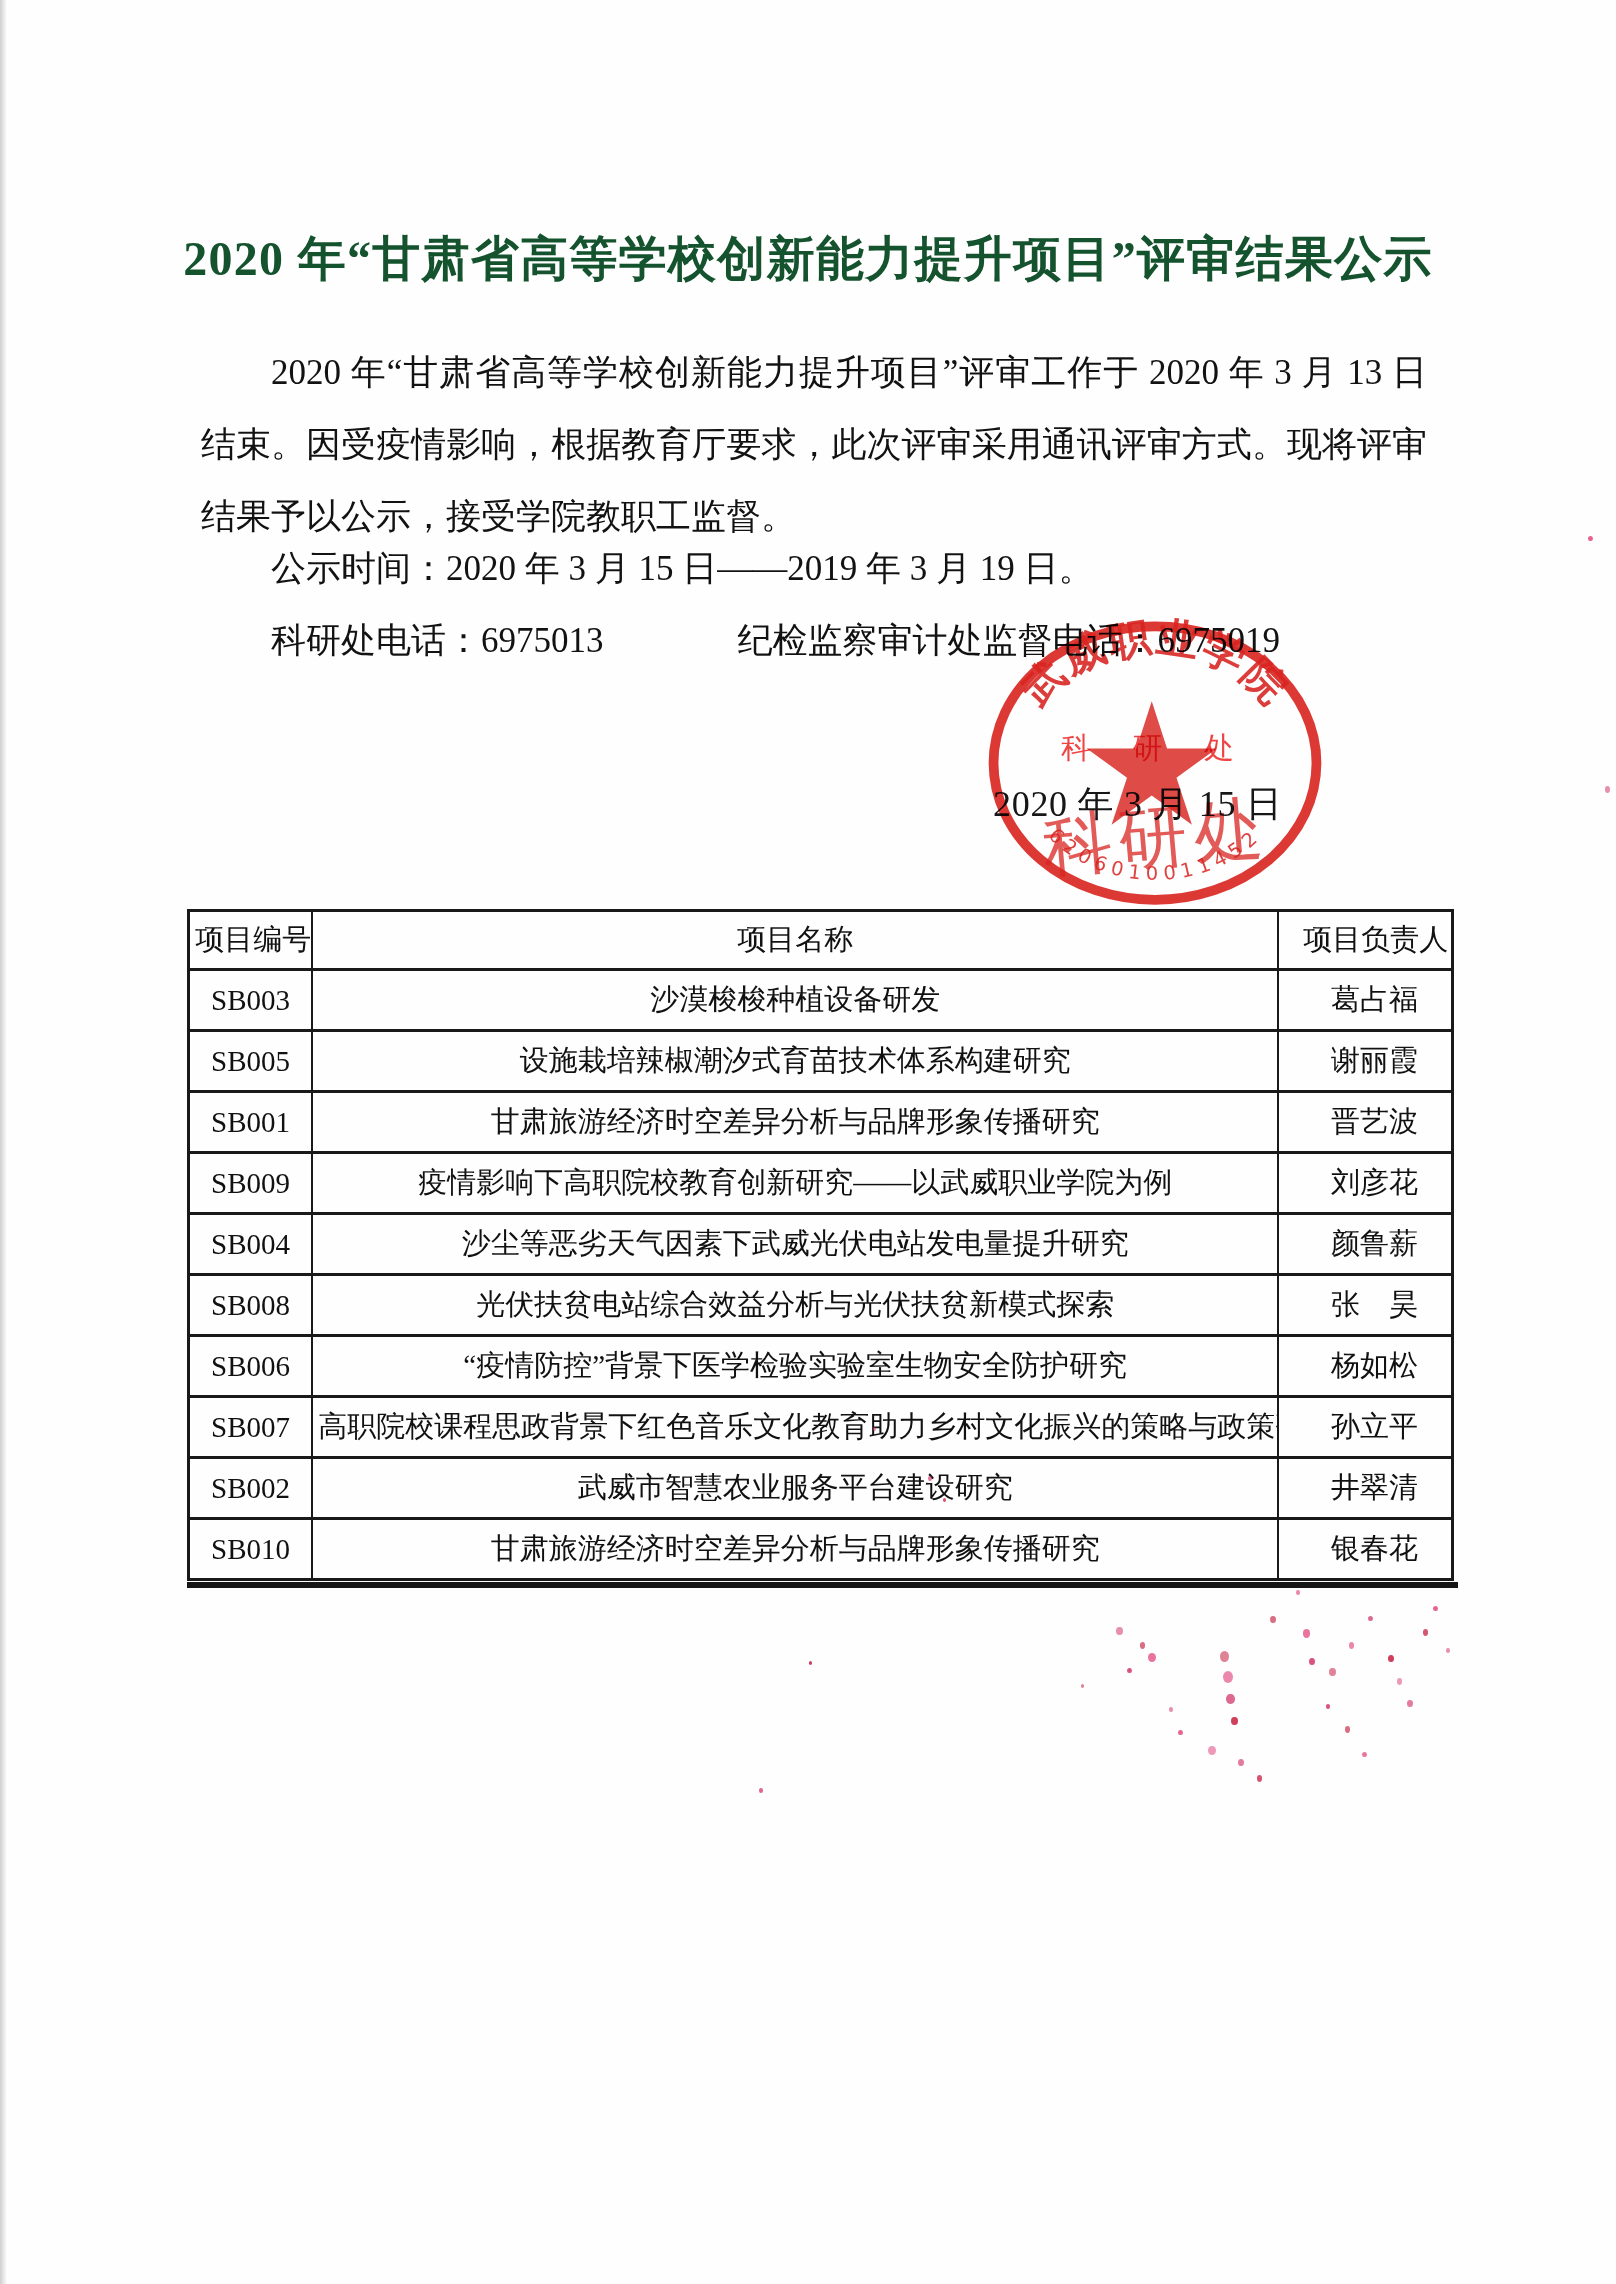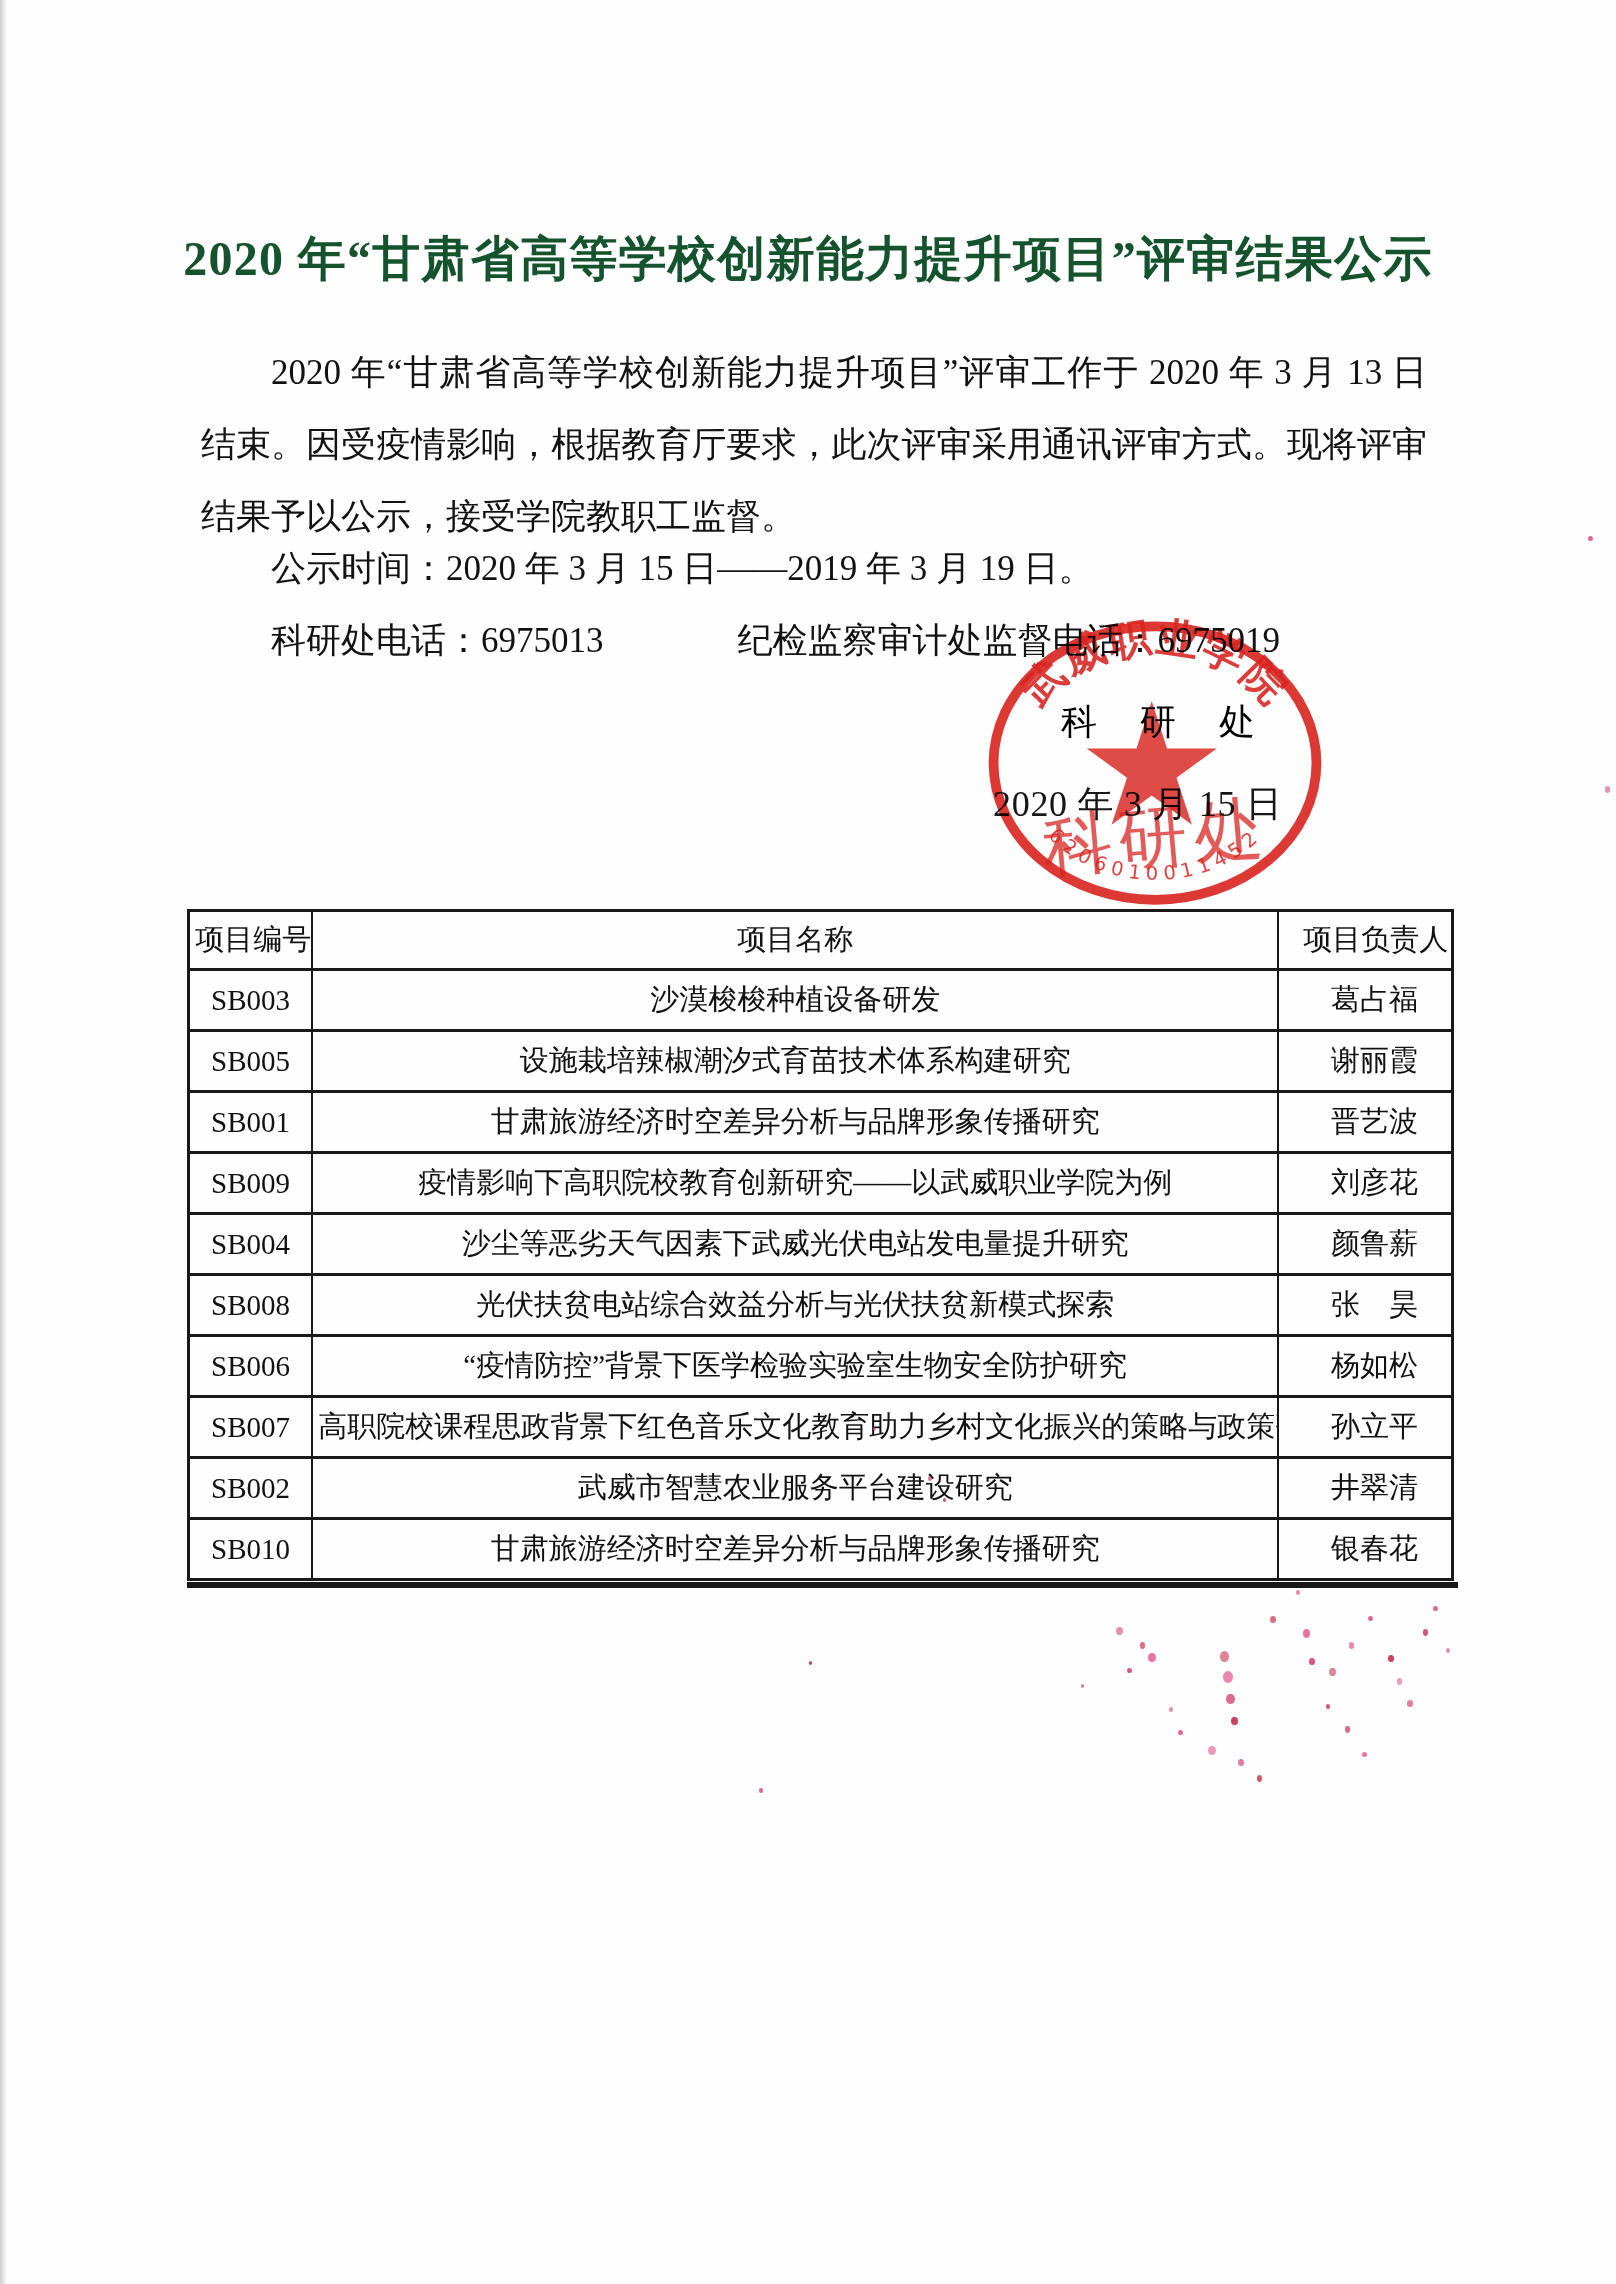--- a/index.html
+++ b/index.html
@@ -33,23 +33,23 @@
     font-size:35px;line-height:72px;text-indent:2em;
     white-space:nowrap;color:#121212;
   }
   .line-phones{
     position:absolute;top:605px;left:201px;width:1290px;
     font-size:35px;line-height:72px;text-indent:2em;
     white-space:nowrap;color:#121212;
   }
   .line-phones .gap{display:inline-block;width:134px;}
   .sig-dept{
-    position:absolute;top:698px;left:1061px;
-    font-size:36px;letter-spacing:17px;white-space:nowrap;
-    color:#000000;z-index:2;
+    position:absolute;top:728px;left:1061px;
+    font-size:30px;letter-spacing:17px;white-space:nowrap;
+    color:#ef4444;z-index:2;
   }
   .sig-date{
     position:absolute;top:780px;left:993px;
     font-size:36px;letter-spacing:0.7px;white-space:nowrap;
     color:#161616;z-index:2;
   }
   .seal{
     position:absolute;left:979px;top:612px;width:352px;height:306px;
     z-index:3;mix-blend-mode:multiply;
   }

